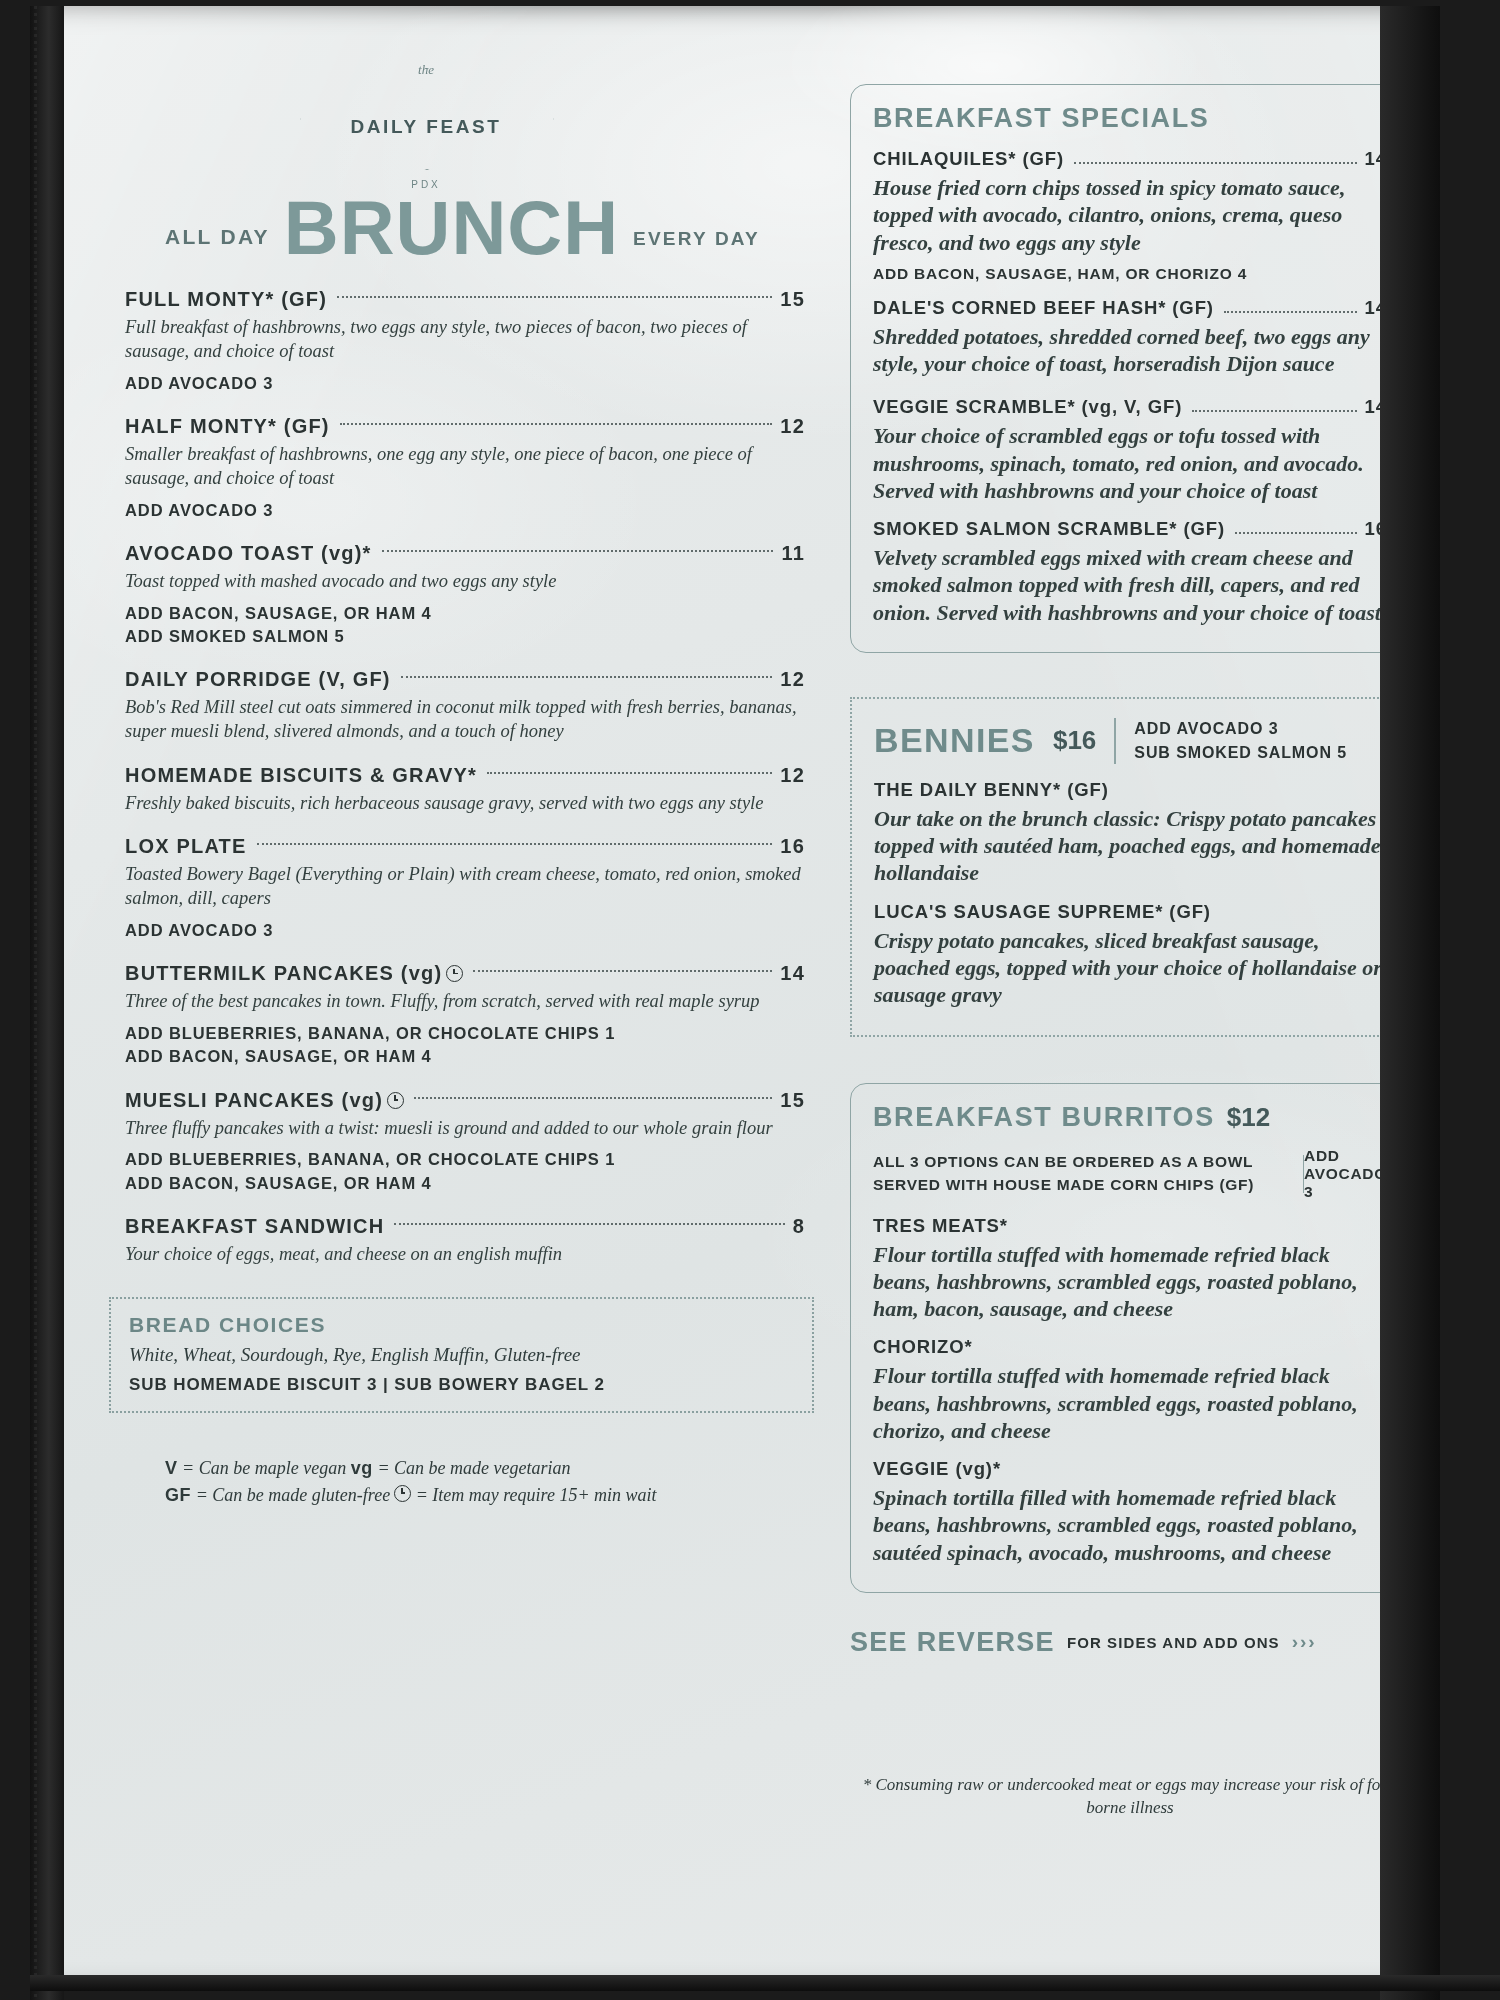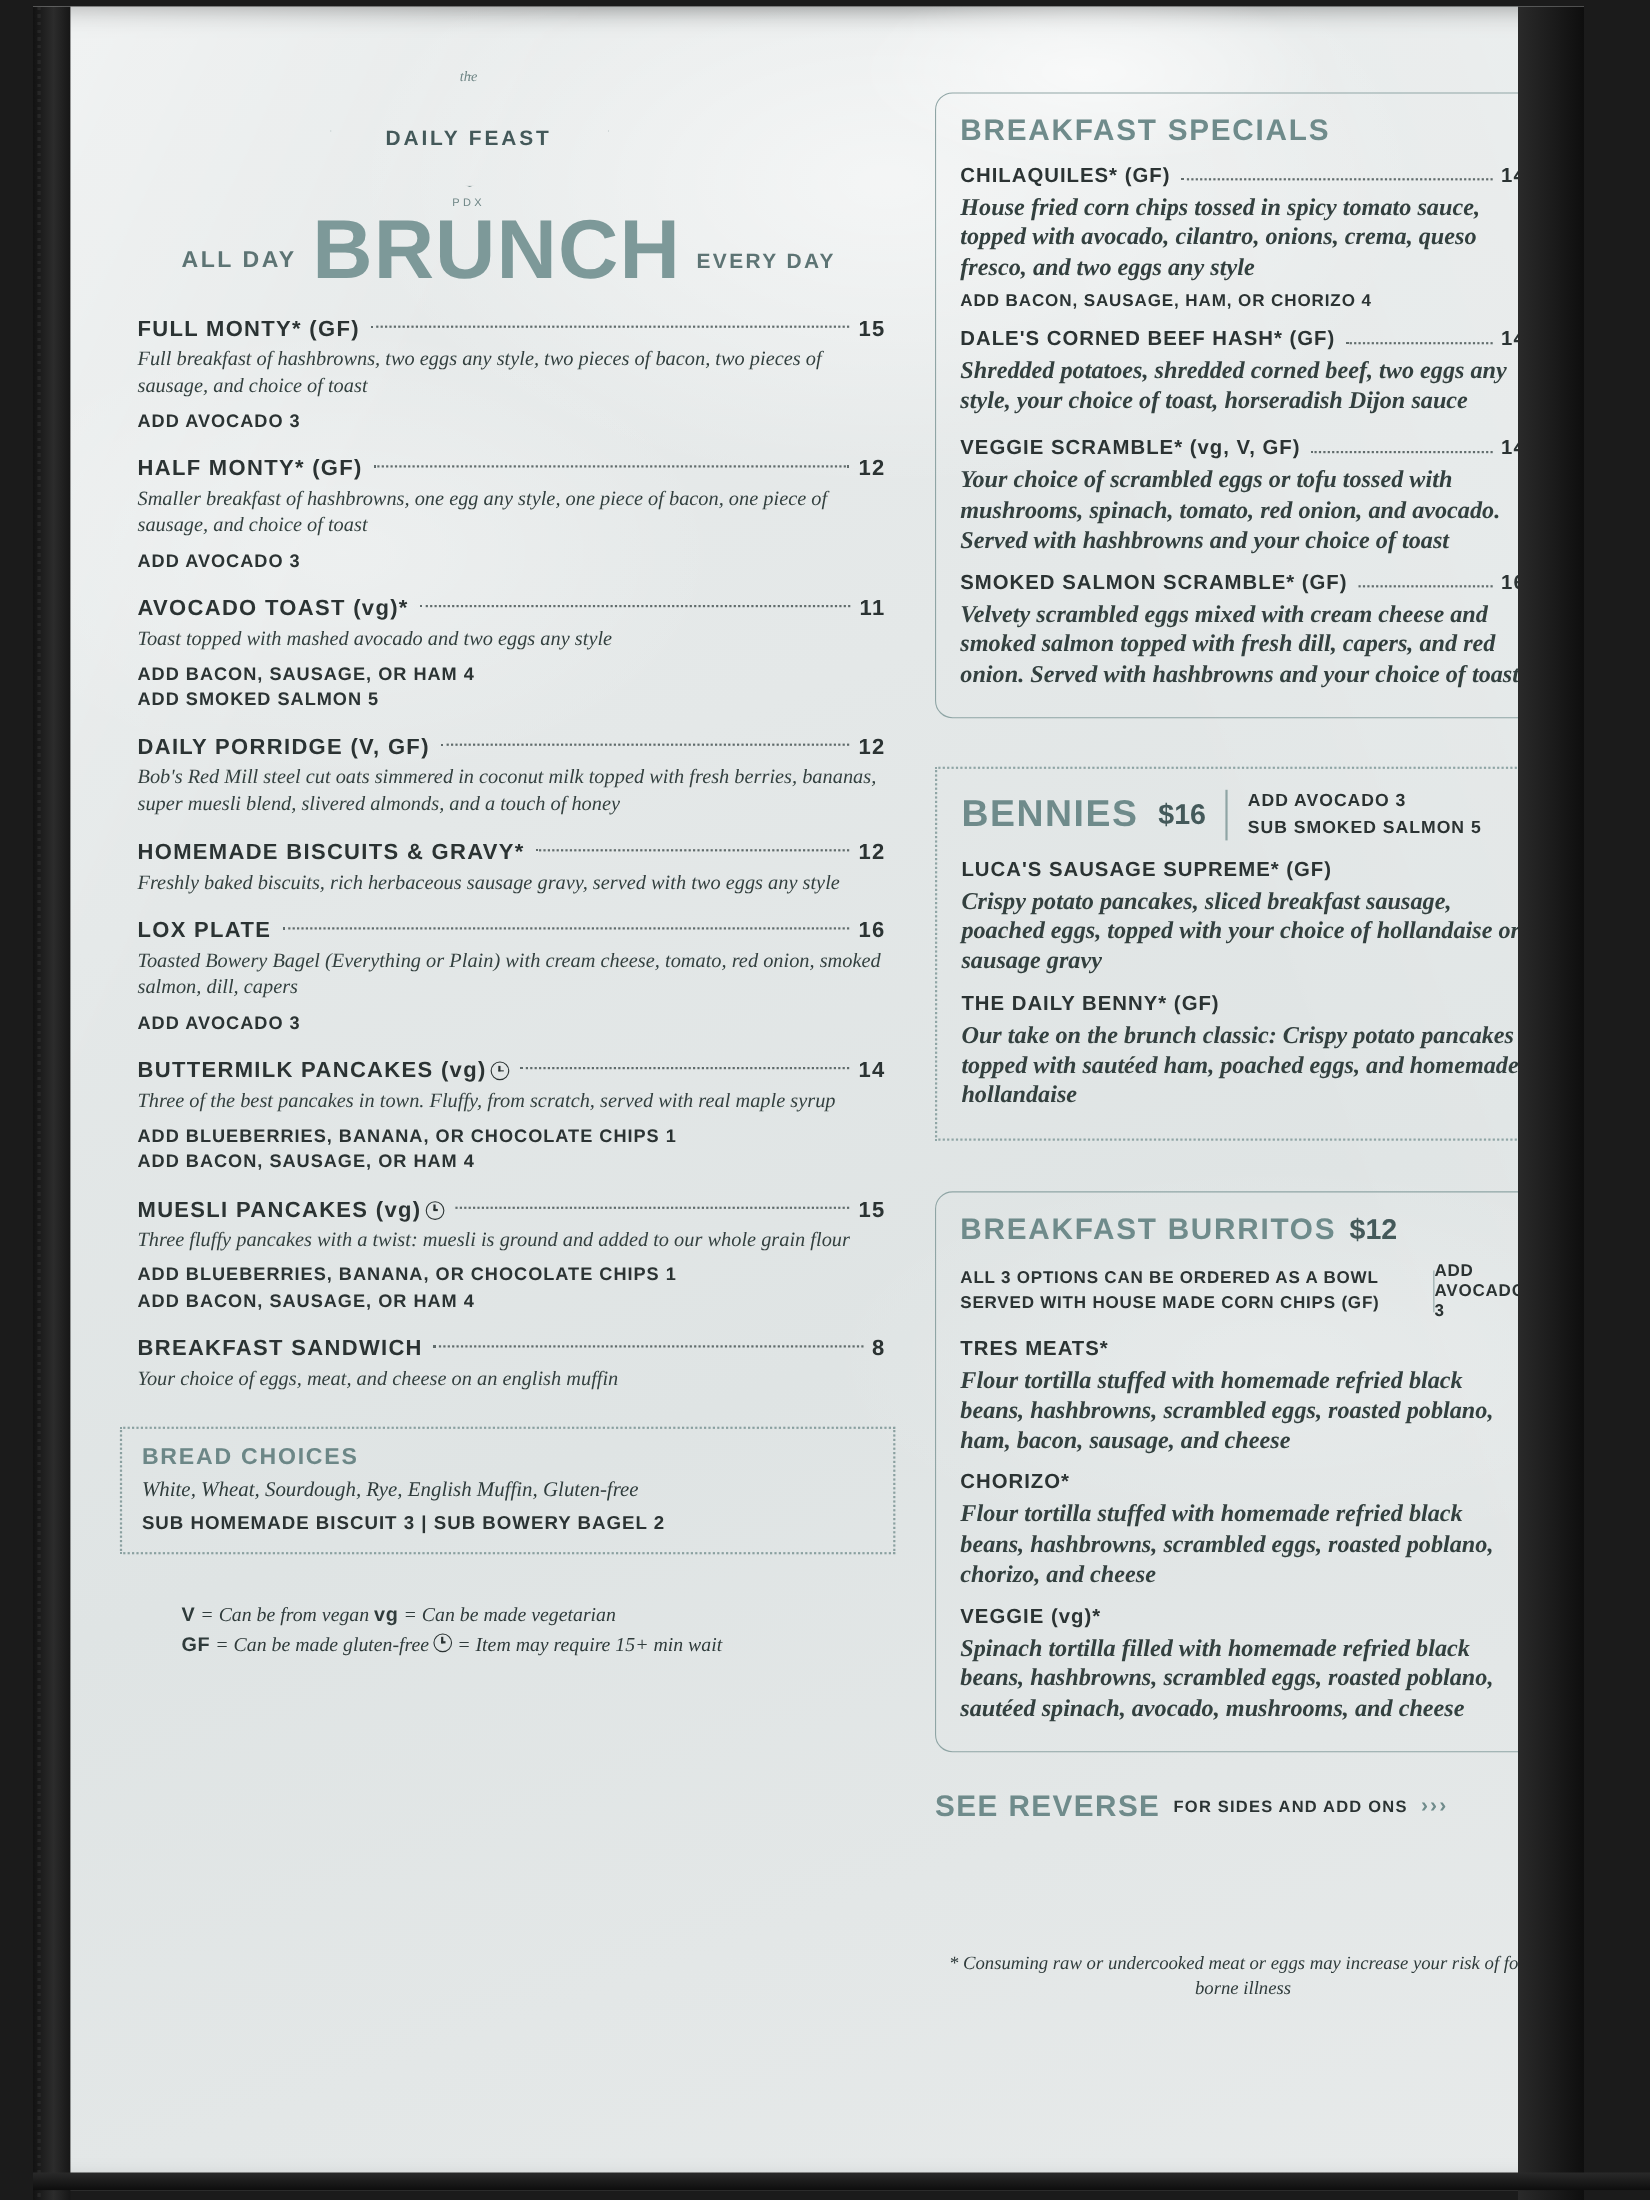--- a/index.html
+++ b/index.html
@@ -247,21 +247,21 @@
       </div>
 
     <div class="bread-box">
       <div class="bread-title">BREAD CHOICES</div>
       <div class="bread-list">White, Wheat, Sourdough, Rye, English Muffin, Gluten-free</div>
       <div class="bread-sub">SUB HOMEMADE BISCUIT 3 | SUB BOWERY BAGEL 2</div>
     </div>
 
     <div class="legend">
       <div>
-        <b>V</b><span> = Can be from vegan   </span><b>vg</b><span> = Can be made vegetarian</span>
+        <b>V</b><span> = Can be maple vegan   </span><b>vg</b><span> = Can be made vegetarian</span>
       </div>
       <div>
         <b>GF</b><span> = Can be made gluten-free</span><span class="clock"></span><span> = Item may require 15+ min wait</span>
       </div>
     </div>
   </div>
 
   <div class="col-right">
 
     <div class="rbox">
@@ -311,29 +311,29 @@
         <div class="bennies-price">$16</div>
         <div class="vbar"></div>
         <div class="bennies-adds">
           <div>ADD AVOCADO 3</div>
           <div>SUB SMOKED SALMON 5</div>
         </div>
       </div>
       <div id="bennies-list">
           <div class="" style="margin-bottom: 2px;">
             <div class="ritem-head">
+              <span class="nm">THE DAILY BENNY* (GF)</span>
+            </div>
+            <div class="rdesc">Our take on the brunch classic: Crispy potato pancakes topped with sautéed ham, poached eggs, and homemade hollandaise</div>
+          </div>
+          <div class="" style="margin-bottom: 2px;">
+            <div class="ritem-head">
               <span class="nm">LUCA'S SAUSAGE SUPREME* (GF)</span>
             </div>
             <div class="rdesc">Crispy potato pancakes, sliced breakfast sausage, poached eggs, topped with your choice of hollandaise or sausage gravy</div>
-          </div>
-          <div class="" style="margin-bottom: 2px;">
-            <div class="ritem-head">
-              <span class="nm">THE DAILY BENNY* (GF)</span>
-            </div>
-            <div class="rdesc">Our take on the brunch classic: Crispy potato pancakes topped with sautéed ham, poached eggs, and homemade hollandaise</div>
           </div>
         </div>
     </div>
 
     <div class="rbox" style="margin-top:46px;">
       <div style="display:flex;align-items:baseline;gap:12px;">
         <div class="rtitle">BREAKFAST BURRITOS</div>
         <div class="bennies-price">$12</div>
       </div>
       <div class="burr-note">

